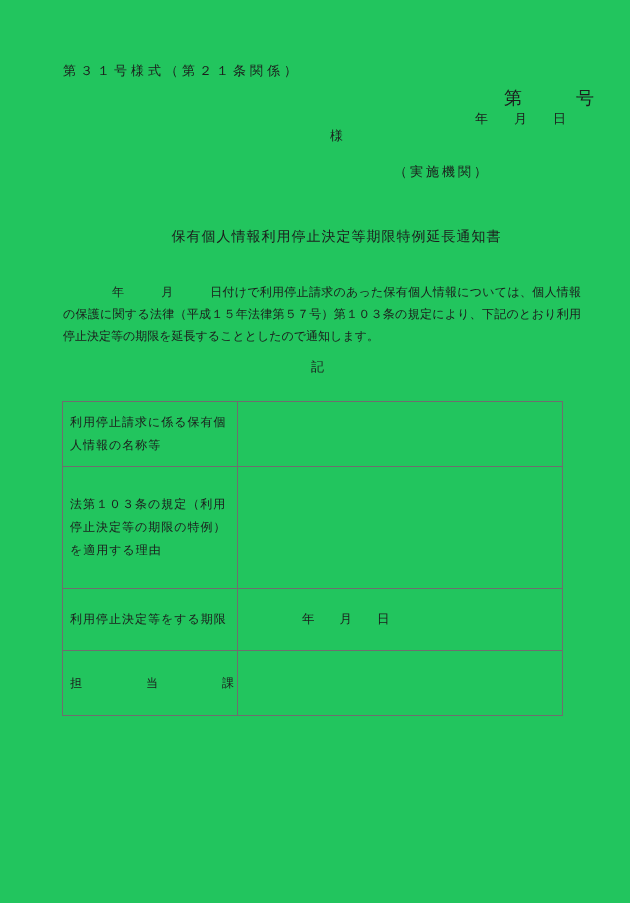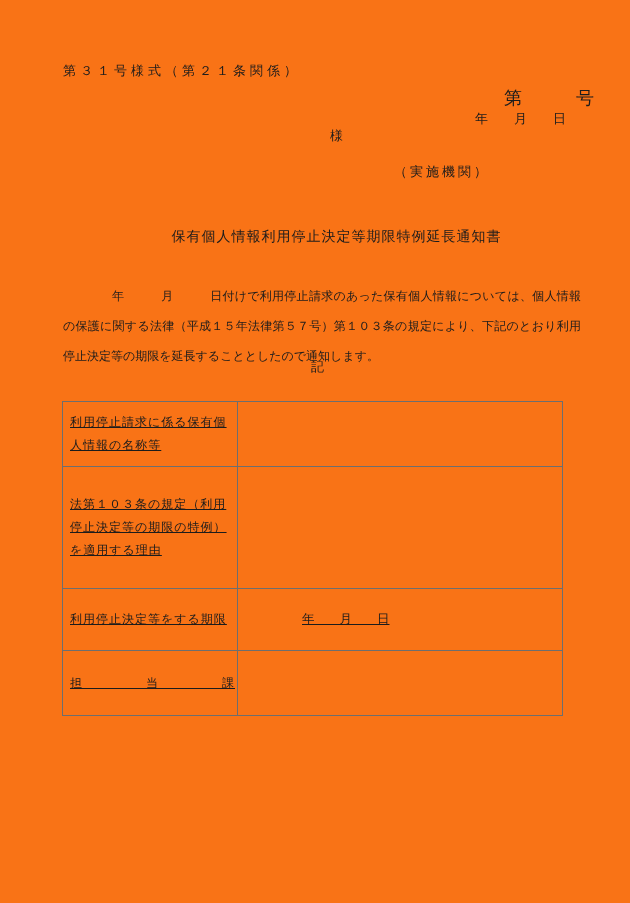--- a/index.html
+++ b/index.html
@@ -2,21 +2,21 @@
 <html lang="ja"><head>
 <meta charset="utf-8">
 <style>
   html, body { margin: 0; padding: 0; }
   body { background: #fbfbfb; }
 
   .page {
     position: relative;
     width: 630px;
     height: 903px;
-    background: #f97316;
+    background: #22c55e;
     color: #1c1c1c;
     font-family: "Liberation Serif", "DejaVu Serif", serif;
     overflow: hidden;
   }
 
   .form-number {
     position: absolute;
     left: 63px; top: 62px;
     font-size: 13px;
     letter-spacing: 4px;
@@ -70,21 +70,21 @@
     font-weight: normal;
     letter-spacing: 1px;
   }
 
   .body-text {
     position: absolute;
     left: 63px; top: 281px;
     width: 518px;
     margin: 0;
     font-size: 12px;
-    line-height: 30px;
+    line-height: 22px;
     text-align: justify;
   }
 
   .record-marker {
     position: absolute;
     left: 63px; top: 358px;
     width: 509px;
     text-align: center;
     font-size: 13px;
   }
@@ -92,21 +92,20 @@
   table.form-table {
     position: absolute;
     left: 62px; top: 401px;
     width: 501px;
     border-collapse: collapse;
     table-layout: fixed;
   }
   .form-table td {
     border: 1px solid #6e6e6e;
     vertical-align: middle;
-    text-decoration: underline;
   }
   .label-cell {
     width: 165px;
     font-size: 12px;
     letter-spacing: 1px;
     padding: 0 2px 0 7px;
     line-height: 23px;
   }
   .value-cell {
     font-size: 12.5px;

